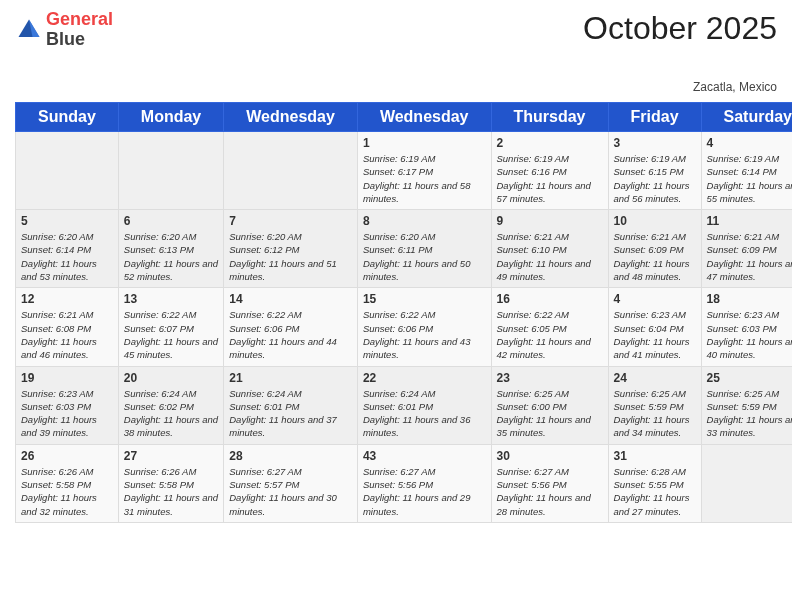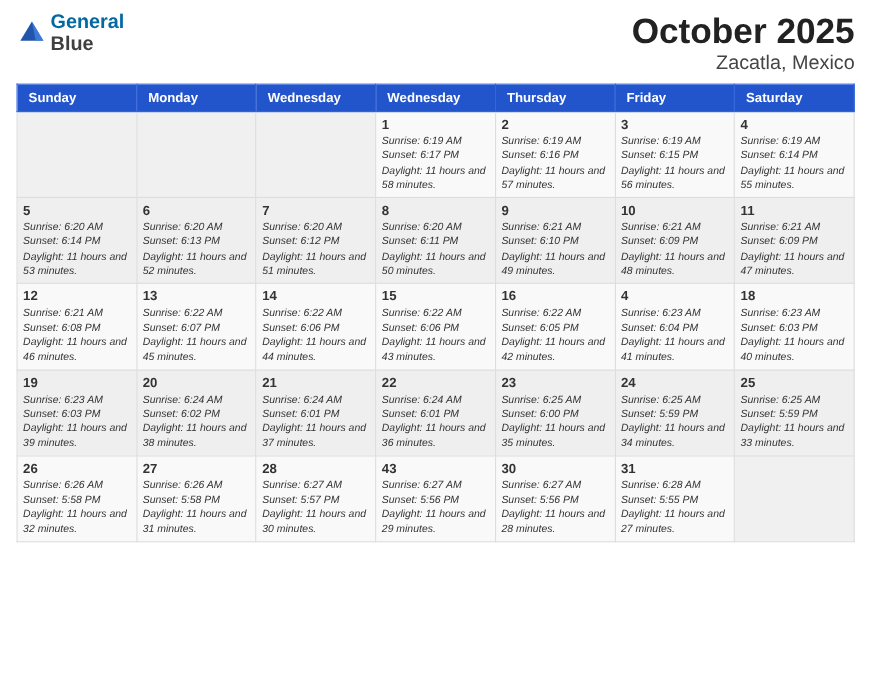--- a/index.html
+++ b/index.html
@@ -27,55 +27,56 @@
       align-items: center;
     }
     .logo-text {
       display: flex;
       flex-direction: column;
       line-height: 1.1;
     }
     .logo-general {
       font-size: 18px;
       font-weight: bold;
-      color: #0369a1;
+      color: #ef4444;
     }
     .logo-blue {
       font-size: 18px;
       font-weight: bold;
       color: #404040;
     }
     .logo-icon {
       width: 28px;
       height: 28px;
       margin-right: 3px;
     }
     .title-section {
       text-align: right;
     }
     .month-title {
       font-size: 32px;
-      font-weight: bold;
+      font-weight: normal;
       color: #222;
     }
     .location {
-      font-size: 18px;
+      font-size: 12px;
       color: #444;
+      margin-top: 33px;
     }
     .calendar {
       width: 100%;
       border-collapse: collapse;
       border: 1px solid #ccc;
     }
     .calendar th {
       background-color: #2255cc;
       color: #fff;
       text-align: left;
-      padding: 5px 10px;
-      font-size: 12px;
+      padding: 5px 22px;
+      font-size: 16px;
       border: 1px solid #3366dd;
     }
     .calendar td {
       vertical-align: top;
       padding: 4px 5px;
       font-size: 10px;
       color: #333;
       border: 1px solid #ddd;
       width: calc(100% / 7);
       height: 78px;

